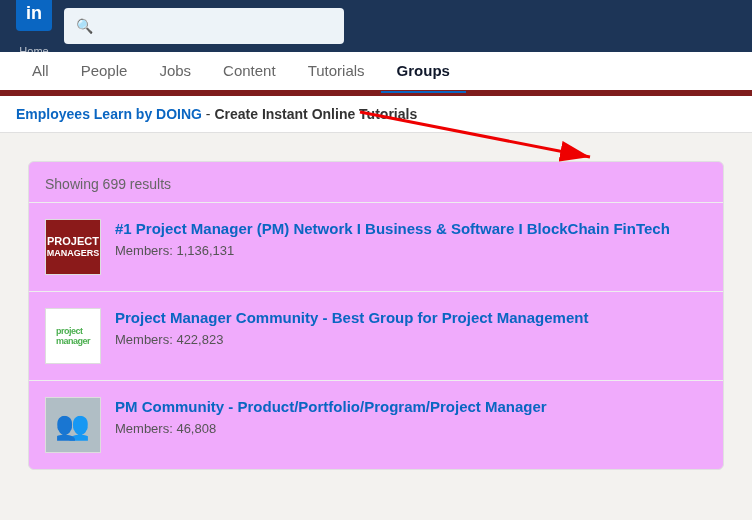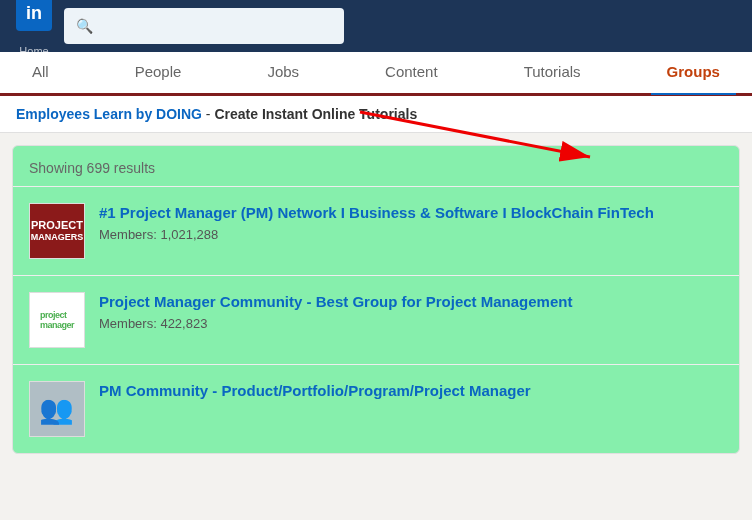--- a/index.html
+++ b/index.html
@@ -56,39 +56,38 @@
       color: #333;
       width: 100%;
     }
 
     
     .nav-tabs {
       background: white;
       display: flex;
       align-items: center;
       padding: 0 16px;
-      border-bottom: 3px solid #7f1d1d;
+      border-bottom: 6px solid #7f1d1d;
       height: 44px;
       gap: 0;
-      justify-content: space-between;
     }
     .nav-tab {
       padding: 0 16px;
       height: 44px;
       display: flex;
       align-items: center;
       font-size: 15px;
       color: #666;
       cursor: pointer;
       border-bottom: 2px solid transparent;
       font-weight: 400;
       position: relative;
     }
     .nav-tab.active {
-      color: #c2410c;
+      color: #0f172a;
       border-bottom: 2px solid #0a66c2;
       font-weight: 600;
     }
 
     
     .banner {
       background: white;
       padding: 10px 16px;
       font-size: 14px;
       border-bottom: 1px solid #e0e0e0;
@@ -98,22 +97,22 @@
       color: #0a66c2;
       font-weight: 600;
       text-decoration: none;
     }
     .banner-bold {
       font-weight: 700;
     }
 
     
     .results-area {
-      background: #86efac;
-      margin: 12px;
+      background: #f0abfc;
+      margin: 28px;
       border-radius: 6px;
       border: 1px solid #e0e0e0;
       overflow: hidden;
     }
     .results-count {
       padding: 14px 16px 10px 16px;
       font-size: 14px;
       color: #666;
       border-bottom: 1px solid #eee;
     }
@@ -239,35 +238,36 @@
 
   <div class="group-item">
     <div class="group-logo dark-red">
       <div class="pm-logo-text">
         <span class="top-line">PROJECT</span>
         MANAGERS
       </div>
     </div>
     <div class="group-info">
       <a class="group-name">#1 Project Manager (PM) Network I Business &amp; Software I BlockChain FinTech</a>
-      <div class="group-members">Members: 1,021,288</div>
+      <div class="group-members">Members: 1,136,131</div>
     </div>
   </div>
 
   <div class="group-item">
     <div class="group-logo green-text">
       <span class="pm-community-logo">project<br>manager</span>
     </div>
     <div class="group-info">
       <a class="group-name">Project Manager Community - Best Group for Project Management</a>
       <div class="group-members">Members: 422,823</div>
     </div>
   </div>
 
   <div class="group-item">
     <div class="group-logo gray-icon">
       <span class="group-icon-svg">👥</span>
     </div>
     <div class="group-info">
       <a class="group-name">PM Community - Product/Portfolio/Program/Project Manager</a>
+      <div class="group-members">Members: 46,808</div>
     </div>
   </div>
 </div>
 
 </body></html>

